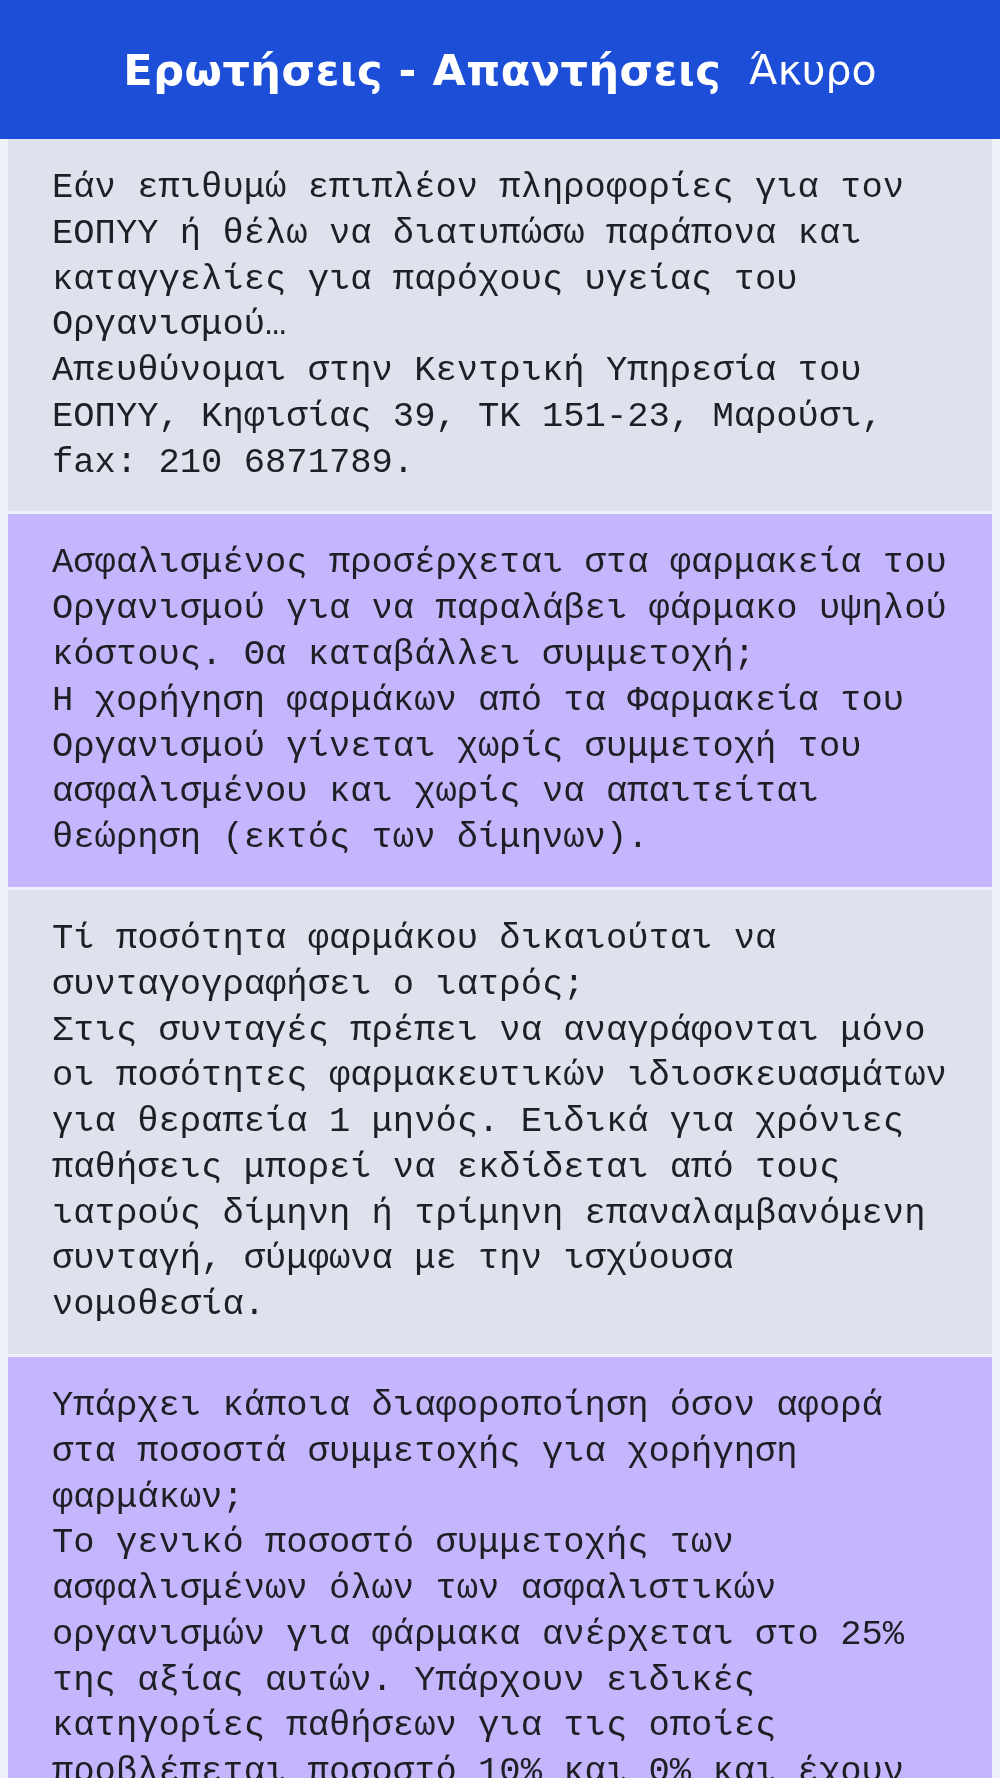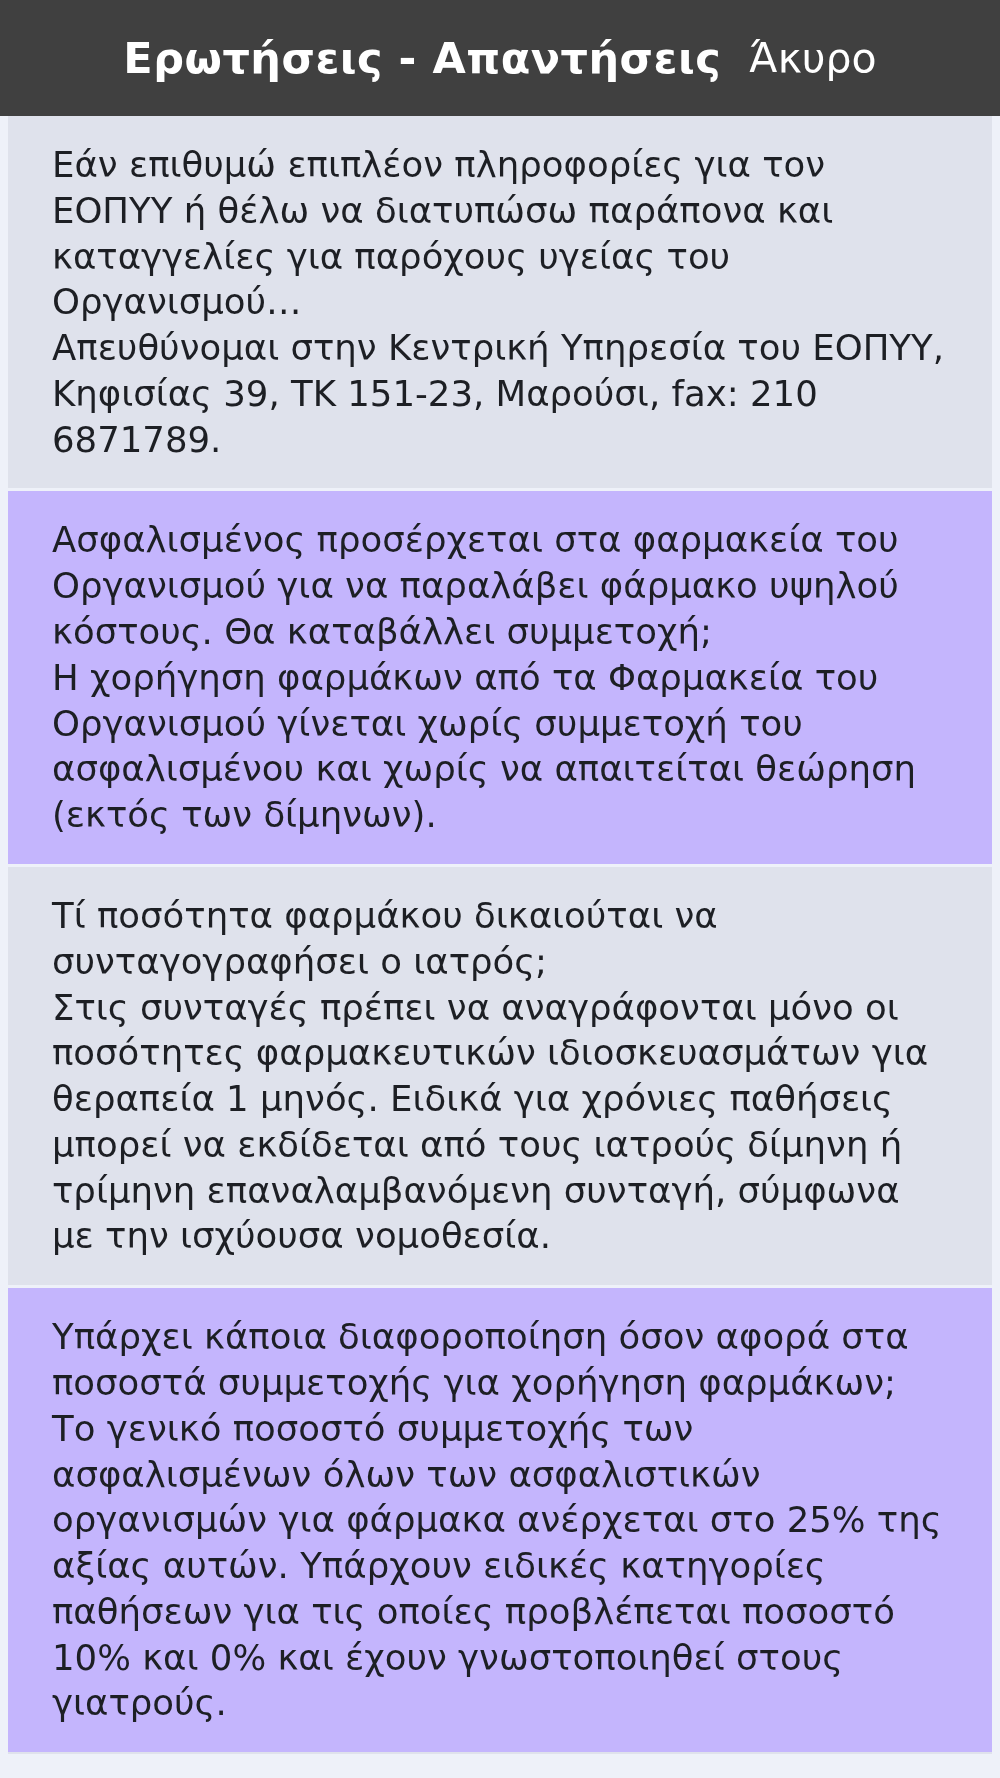--- a/index.html
+++ b/index.html
@@ -16,22 +16,22 @@
   .screen {
     width: 1000px;
     height: 1778px;
     position: relative;
     background: #eef1f9;
     display: flex;
     flex-direction: column;
   }
   
   .header {
-    height: 116px;
-    background: #404040;
+    height: 139px;
+    background: #1d4ed8;
     display: flex;
     align-items: center;
     justify-content: center;
     flex: none;
     box-sizing: border-box;
     padding: 0 20px;
   }
   .header-title {
     color: #ffffff;
     font-size: 43px;
@@ -62,20 +62,21 @@
     z-index: 5;
   }
   .rail-left { left: 0; }
   .rail-right { right: 0; }
   .list {
     position: absolute;
     left: 8px;
     right: 8px;
     top: 0;
     bottom: 0;
+    font-family: Liberation Mono, monospace;
   }
   
   .qa-item {
     box-sizing: border-box;
     padding: 26px 44px 26px 44px;
     color: #1d1f24;
     font-size: 35.5px;
     line-height: 1.29;
   }
   .qa-item.alt {

